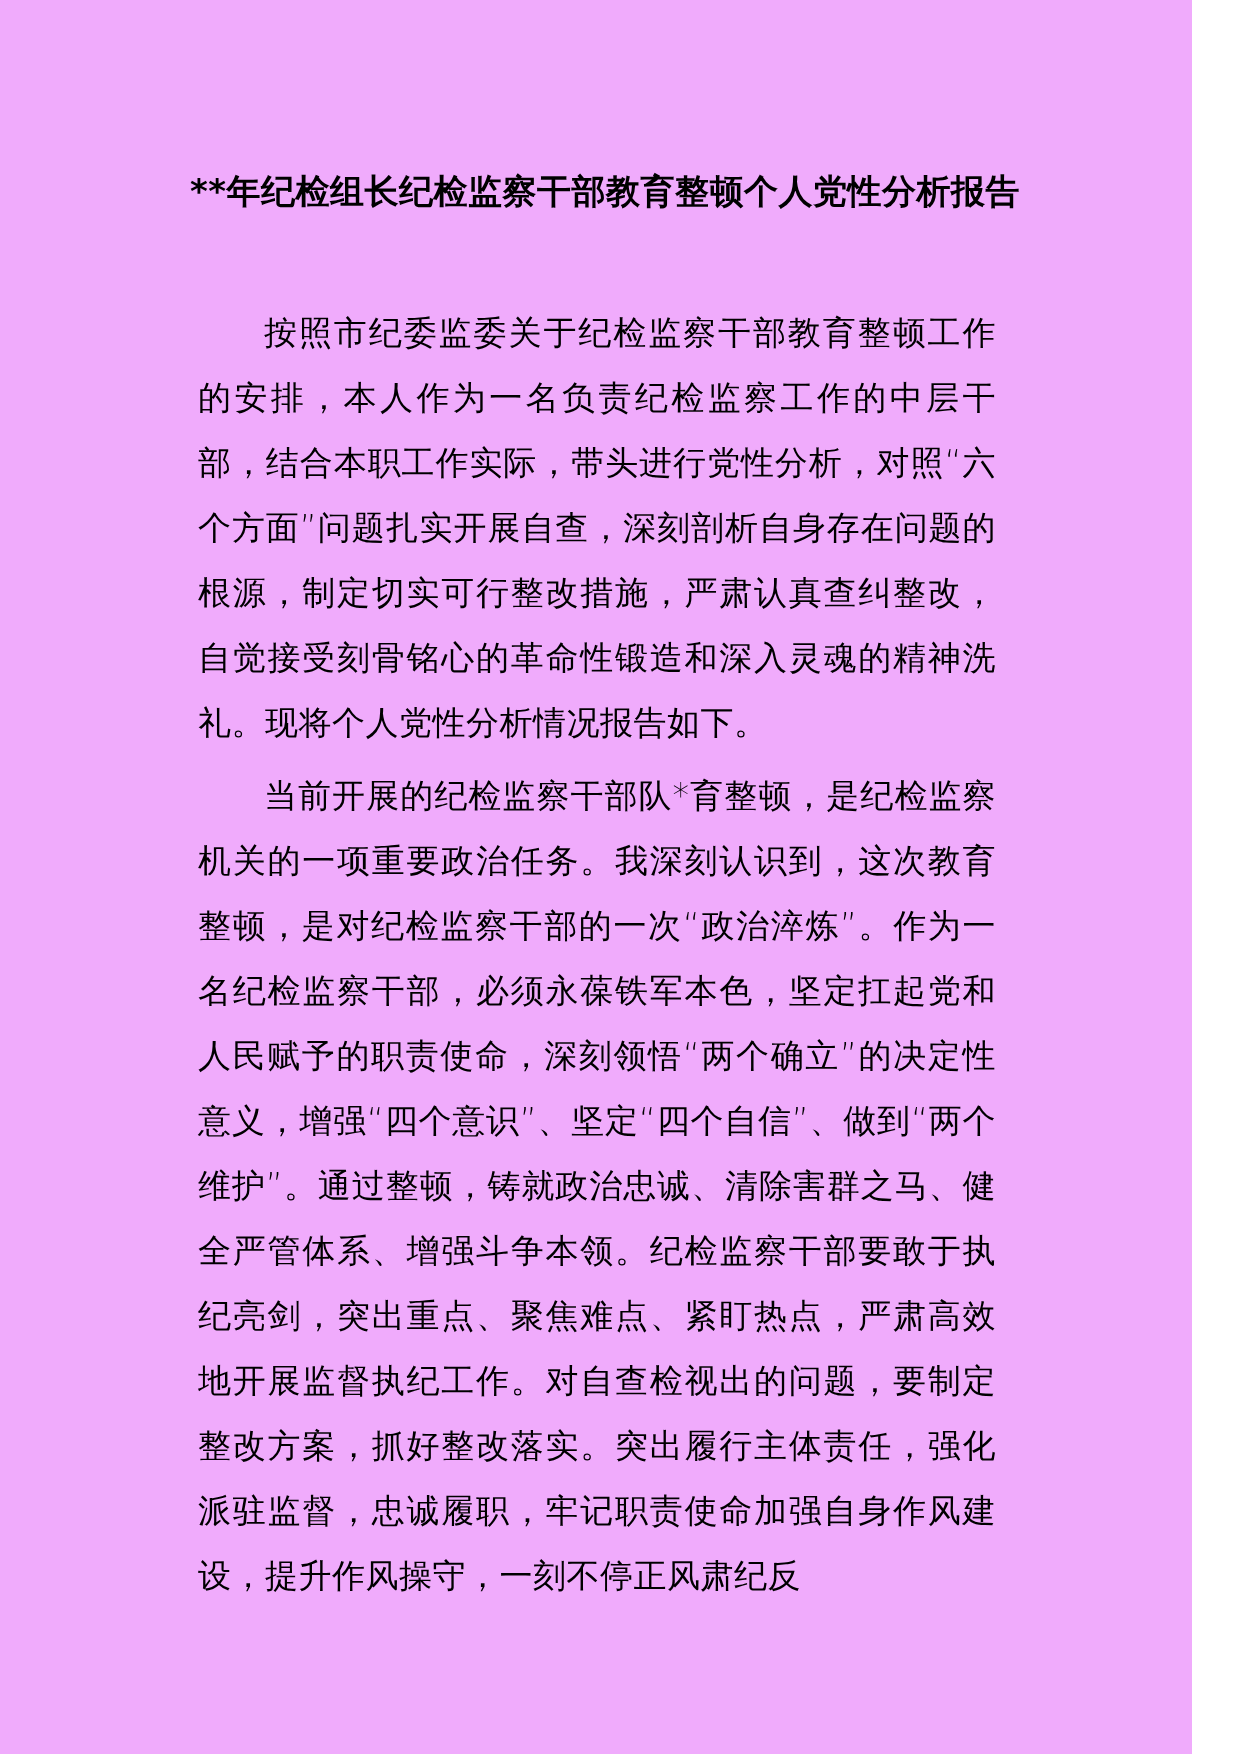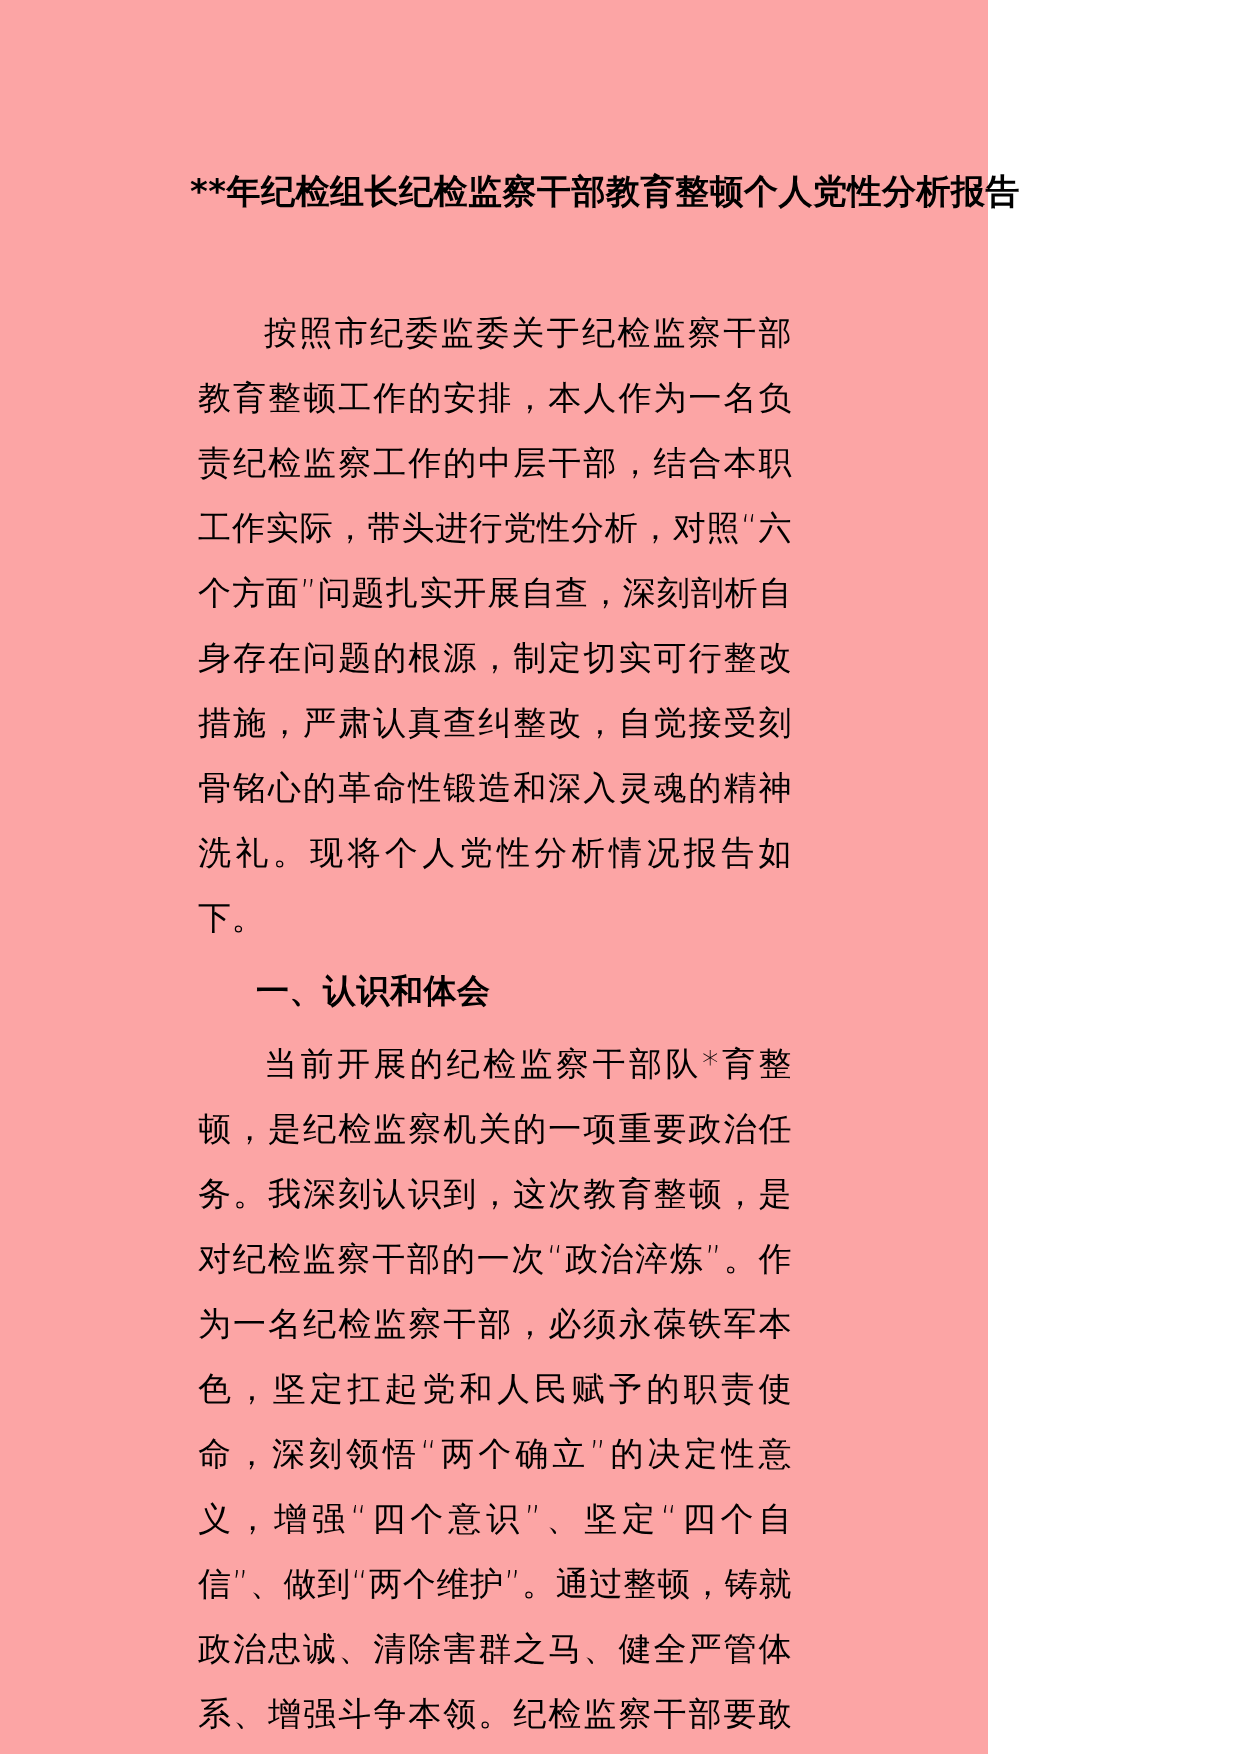--- a/index.html
+++ b/index.html
@@ -10,24 +10,24 @@
   body {
     width: 1240px;
     height: 1754px;
     position: relative;
     font-family: "DejaVu Sans", "Liberation Sans", sans-serif;
     color: #000000;
     overflow: hidden;
   }
   .page {
     box-sizing: border-box;
-    width: 988px;
+    width: 1192px;
     height: 1754px;
     padding: 166px 188px 0 190px;
-    background: #fca5a5;
+    background: #f0abfc;
   }
   .doc-title {
     font-size: 34px;
     font-weight: bold;
     line-height: 50px;
     text-align: center;
     letter-spacing: 0.5px;
     margin: 0 0 84px 0;
     white-space: nowrap;
   }
@@ -52,16 +52,15 @@
   }
 </style>
 </head>
 <body>
 
 <div class="page">
   <h1 class="doc-title">**年纪检组长纪检监察干部教育整顿个人党性分析报告</h1>
 
   <p class="body-para">按照市纪委监委关于纪检监察干部教育整顿工作的安排，本人作为一名负责纪检监察工作的中层干部，结合本职工作实际，带头进行党性分析，对照“六个方面”问题扎实开展自查，深刻剖析自身存在问题的根源，制定切实可行整改措施，严肃认真查纠整改，自觉接受刻骨铭心的革命性锻造和深入灵魂的精神洗礼。现将个人党性分析情况报告如下。</p>
 
-  <h2 class="section-heading">一、认识和体会</h2>
 
   <p class="body-para">当前开展的纪检监察干部队*育整顿，是纪检监察机关的一项重要政治任务。我深刻认识到，这次教育整顿，是对纪检监察干部的一次“政治淬炼”。作为一名纪检监察干部，必须永葆铁军本色，坚定扛起党和人民赋予的职责使命，深刻领悟“两个确立”的决定性意义，增强“四个意识”、坚定“四个自信”、做到“两个维护”。通过整顿，铸就政治忠诚、清除害群之马、健全严管体系、增强斗争本领。纪检监察干部要敢于执纪亮剑，突出重点、聚焦难点、紧盯热点，严肃高效地开展监督执纪工作。对自查检视出的问题，要制定整改方案，抓好整改落实。突出履行主体责任，强化派驻监督，忠诚履职，牢记职责使命加强自身作风建设，提升作风操守，一刻不停正风肃纪反</p>
 </div>
 
 </body></html>

